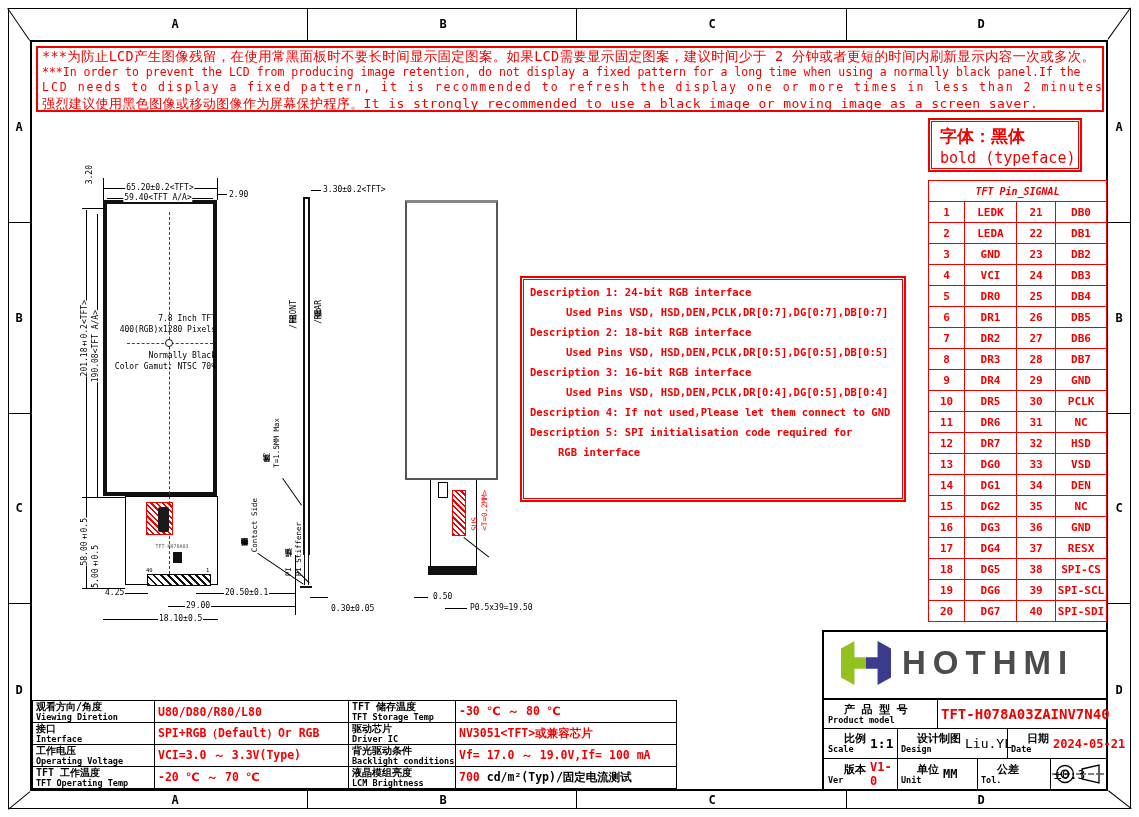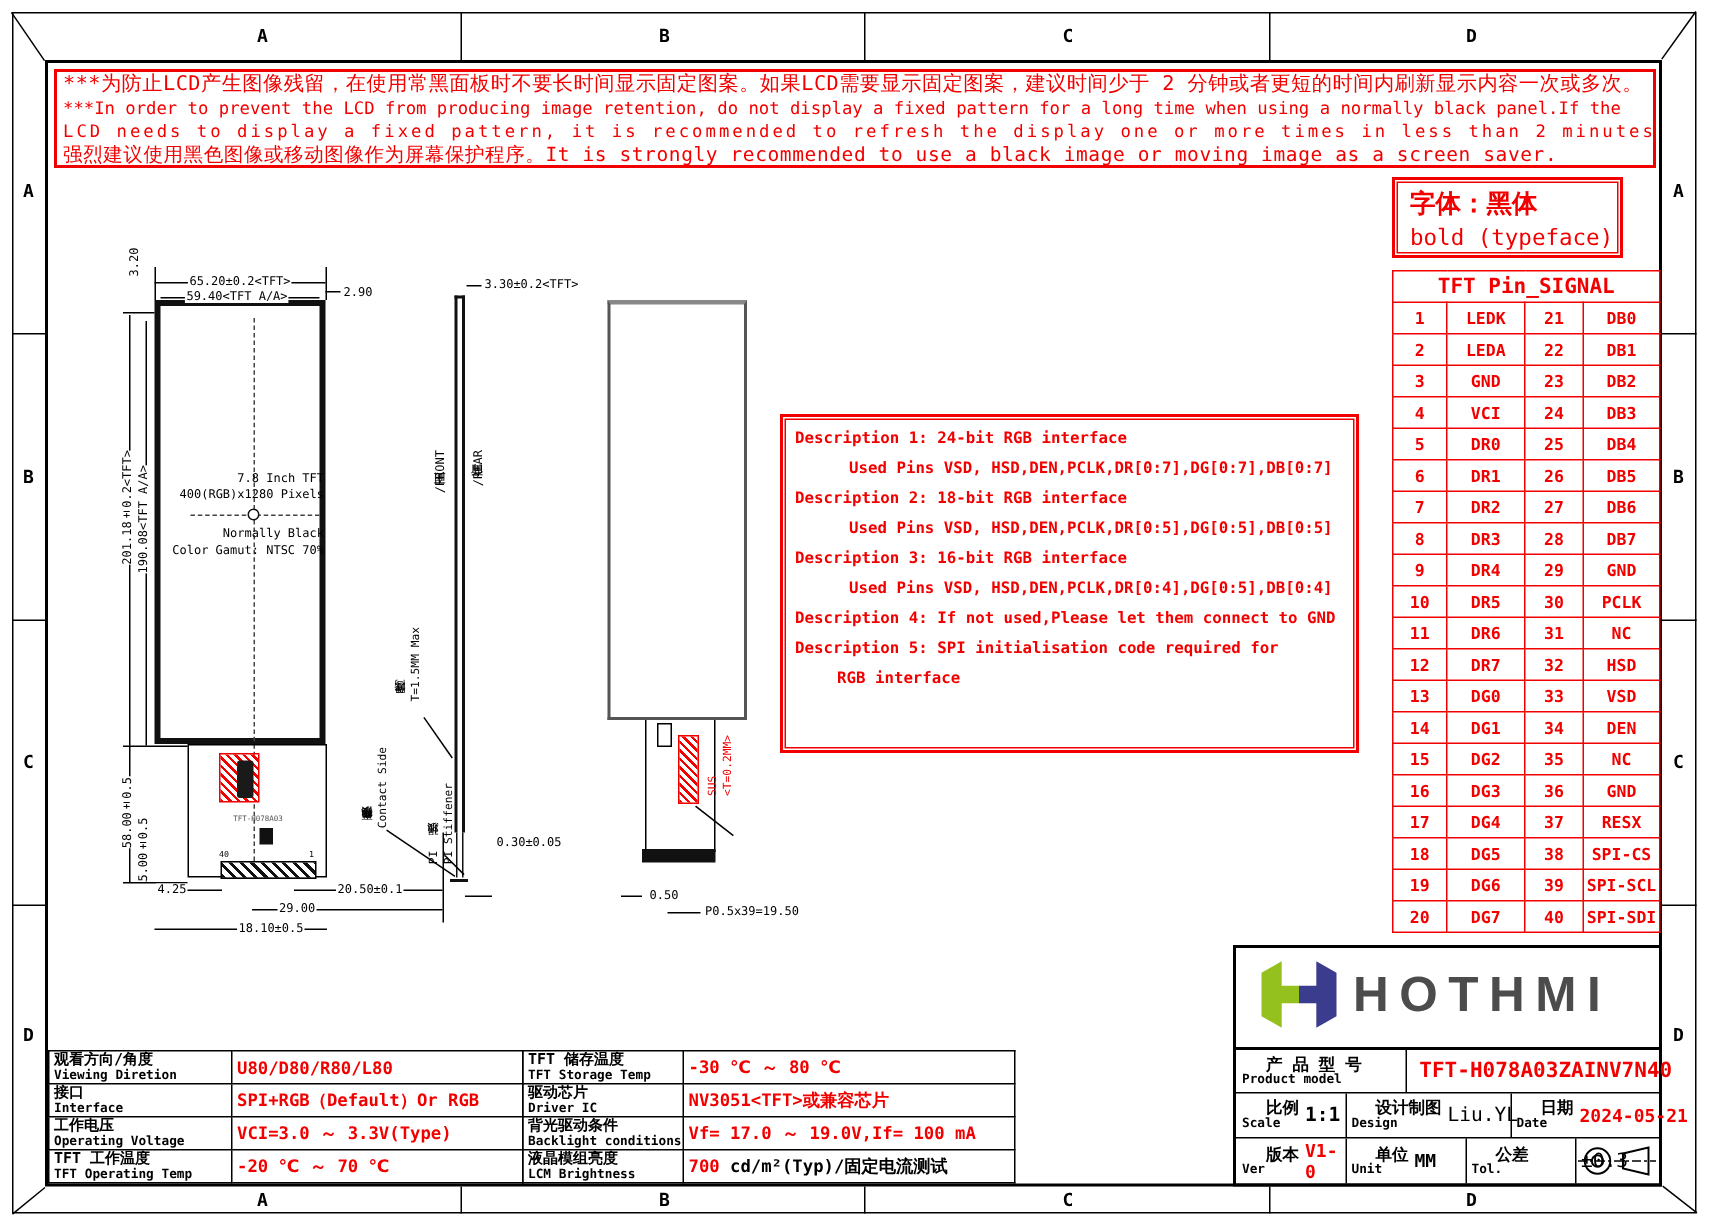--- a/index.html
+++ b/index.html
@@ -36,21 +36,21 @@
   .font-note .l1{font-size:17px;font-weight:bold;line-height:23px;white-space:nowrap;}
   .font-note .l2{font-size:15px;line-height:21px;white-space:nowrap;}
   .desc-body{position:absolute;inset:1px;border:1px solid var(--red);padding:2px 4px 0 6px;color:var(--red);overflow:hidden;}
   .desc-line{font-size:10.5px;font-weight:bold;line-height:20px;white-space:nowrap;}
   .indent1{padding-left:36px;}
   .indent2{padding-left:28px;}
   
   .pin-table{position:absolute;left:928px;top:180px;width:178px;border-collapse:collapse;table-layout:fixed;}
   .pin-table th,.pin-table td{border:1px solid var(--red);color:var(--red);font-weight:bold;font-size:11px;
         text-align:center;padding:0;height:20px;font-family:"DejaVu Sans Mono",monospace;overflow:hidden;}
-  .pin-table th{font-size:14px;height:20px;}
+  .pin-table th{font-size:10px;height:20px;font-style:italic;}
   
   .spec{position:absolute;border-collapse:collapse;table-layout:fixed;}
   .spec td{border:1px solid #000;height:21px;padding:0 3px;overflow:hidden;white-space:nowrap;}
   .spec .lbl div{line-height:10px;font-weight:bold;color:#000;}
   .spec .lbl .cn{font-size:10px;}
   .spec .lbl .en{font-size:8.5px;}
   .spec .val{font-size:11.5px;font-weight:bold;color:var(--red);margin-left:48px;}
   .spec .val .sfx{color:#000;}
   
   .tb{position:absolute;left:822px;top:630px;width:286px;height:161px;border:2px solid #000;box-sizing:border-box;}
@@ -181,21 +181,21 @@
   </div>
   <div class="diag" style="left:258px;top:553px;width:55px;transform:rotate(34deg);"></div>
 
   <div class="vpair" style="left:284px;top:522px;">
     <span>PI 加强板</span>
     <span>PI Stiffener</span>
   </div>
   <div class="diag" style="left:297px;top:570px;width:18px;transform:rotate(45deg);"></div>
 
   <div class="hline" style="left:310px;top:597px;width:18px;"></div>
-  <div class="dim" style="left:330px;top:558px;">0.30±0.05</div>
+  <div class="dim" style="left:330px;top:605px;">0.30±0.05</div>
 
   <div class="abs" style="left:405px;top:200px;width:93px;height:280px;border:2px solid #555;border-top:3px solid #888;box-sizing:border-box;"></div>
   <div class="abs" style="left:430px;top:480px;width:47px;height:88px;border:1px solid #000;border-top:none;box-sizing:border-box;"></div>
   <div class="abs" style="left:438px;top:482px;width:10px;height:16px;border:1px solid #000;box-sizing:border-box;"></div>
   <div class="hatch-red" style="left:452px;top:490px;width:14px;height:46px;"></div>
   <div class="vpair" style="left:470px;top:490px;color:var(--red);">
     <span style="color:var(--red);">SUS</span>
     <span style="color:var(--red);">&lt;T=0.2MM&gt;</span>
   </div>
   <div class="diag" style="left:464px;top:537px;width:32px;transform:rotate(38deg);"></div>
@@ -445,21 +445,21 @@
     <div class="vline" style="left:73px;top:127px;height:30px;"></div>
     <div class="vline" style="left:153px;top:127px;height:30px;"></div>
     <div class="vline" style="left:226px;top:127px;height:30px;"></div>
 
     <div class="tb-cell" style="left:0;top:68px;width:113px;height:28px;">
       <div class="tb-label">
         <span class="cn">产 品 型 号</span>
         <span class="en">Product model</span>
       </div>
     </div>
-    <div class="tb-cell" style="left:113px;top:68px;width:171px;height:28px;justify-content:center;padding-left:16px;">
+    <div class="tb-cell" style="left:113px;top:68px;width:171px;height:28px;padding-left:4px;">
       <span style="color:var(--red);font-weight:bold;font-size:14px;white-space:nowrap;">TFT-H078A03ZAINV7N40</span>
     </div>
 
     <div class="tb-cell" style="left:0;top:97px;width:73px;height:29px;">
       <div class="tb-label">
           <span class="cn">比例</span>
           <span class="en">Scale</span>
         </div>
       <span style="font-size:13px;font-weight:bold;">1:1</span>
     </div>

